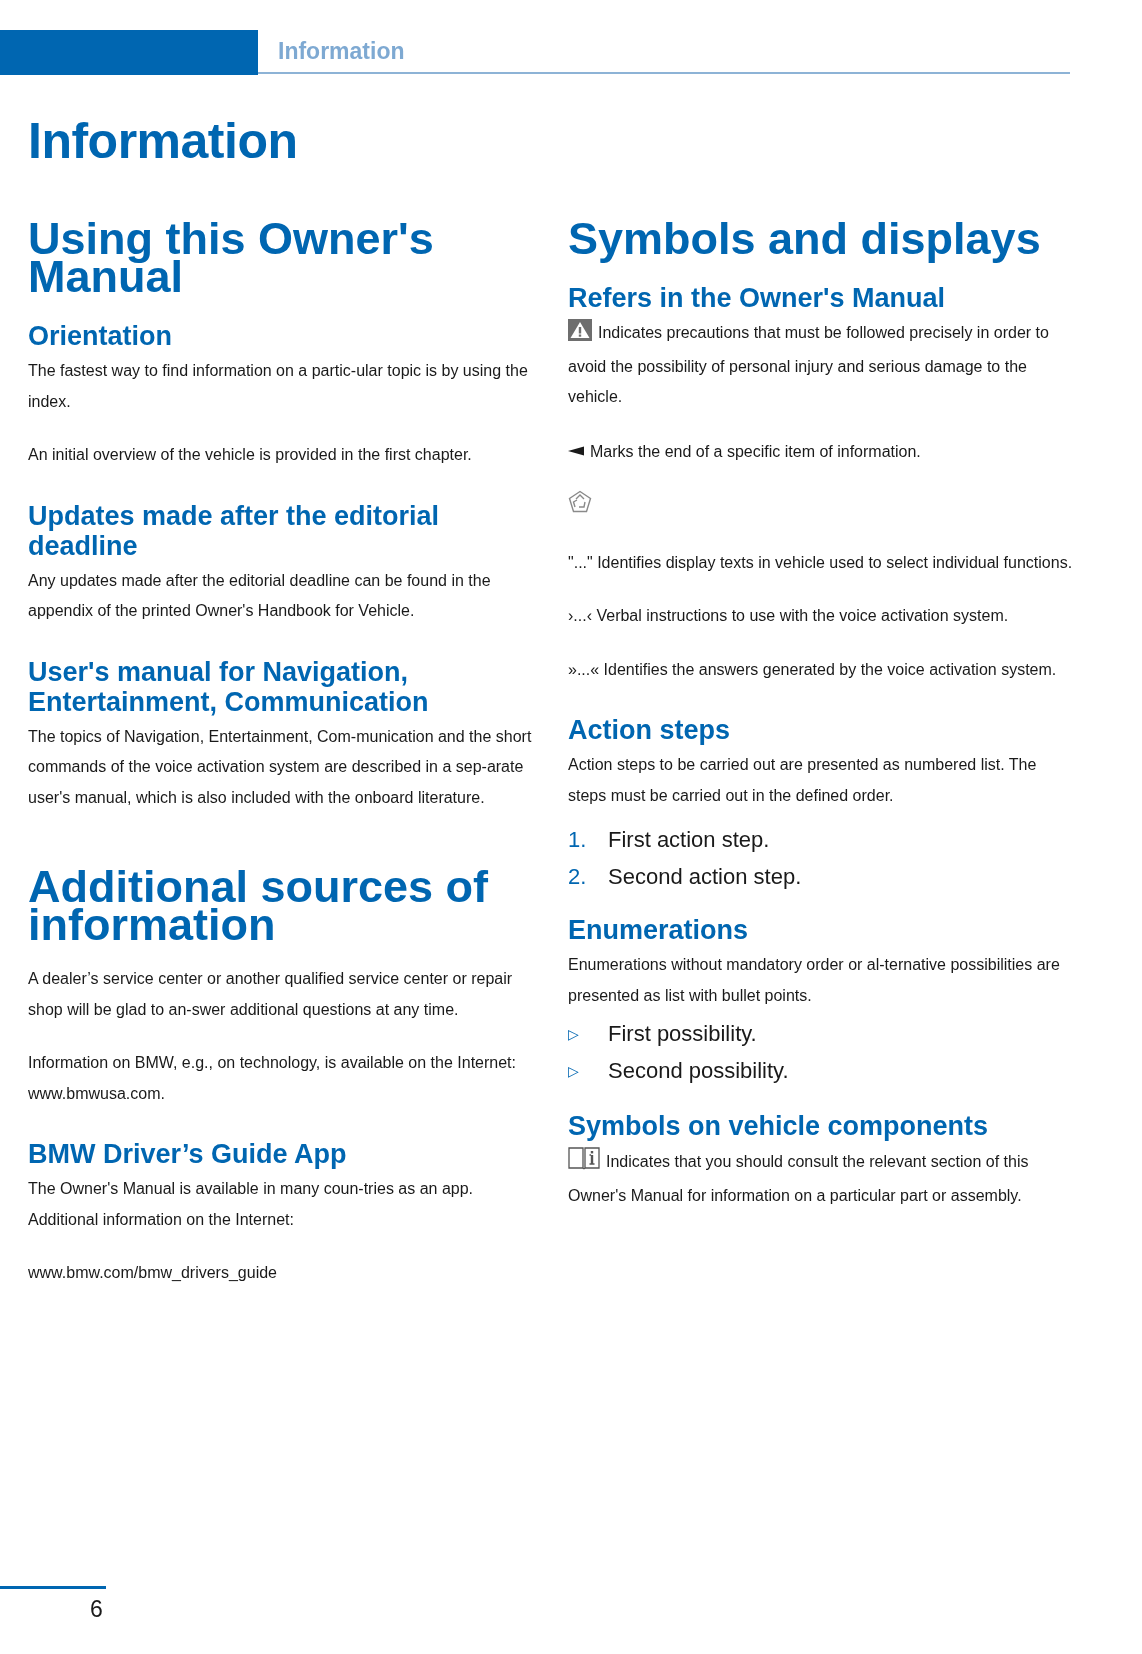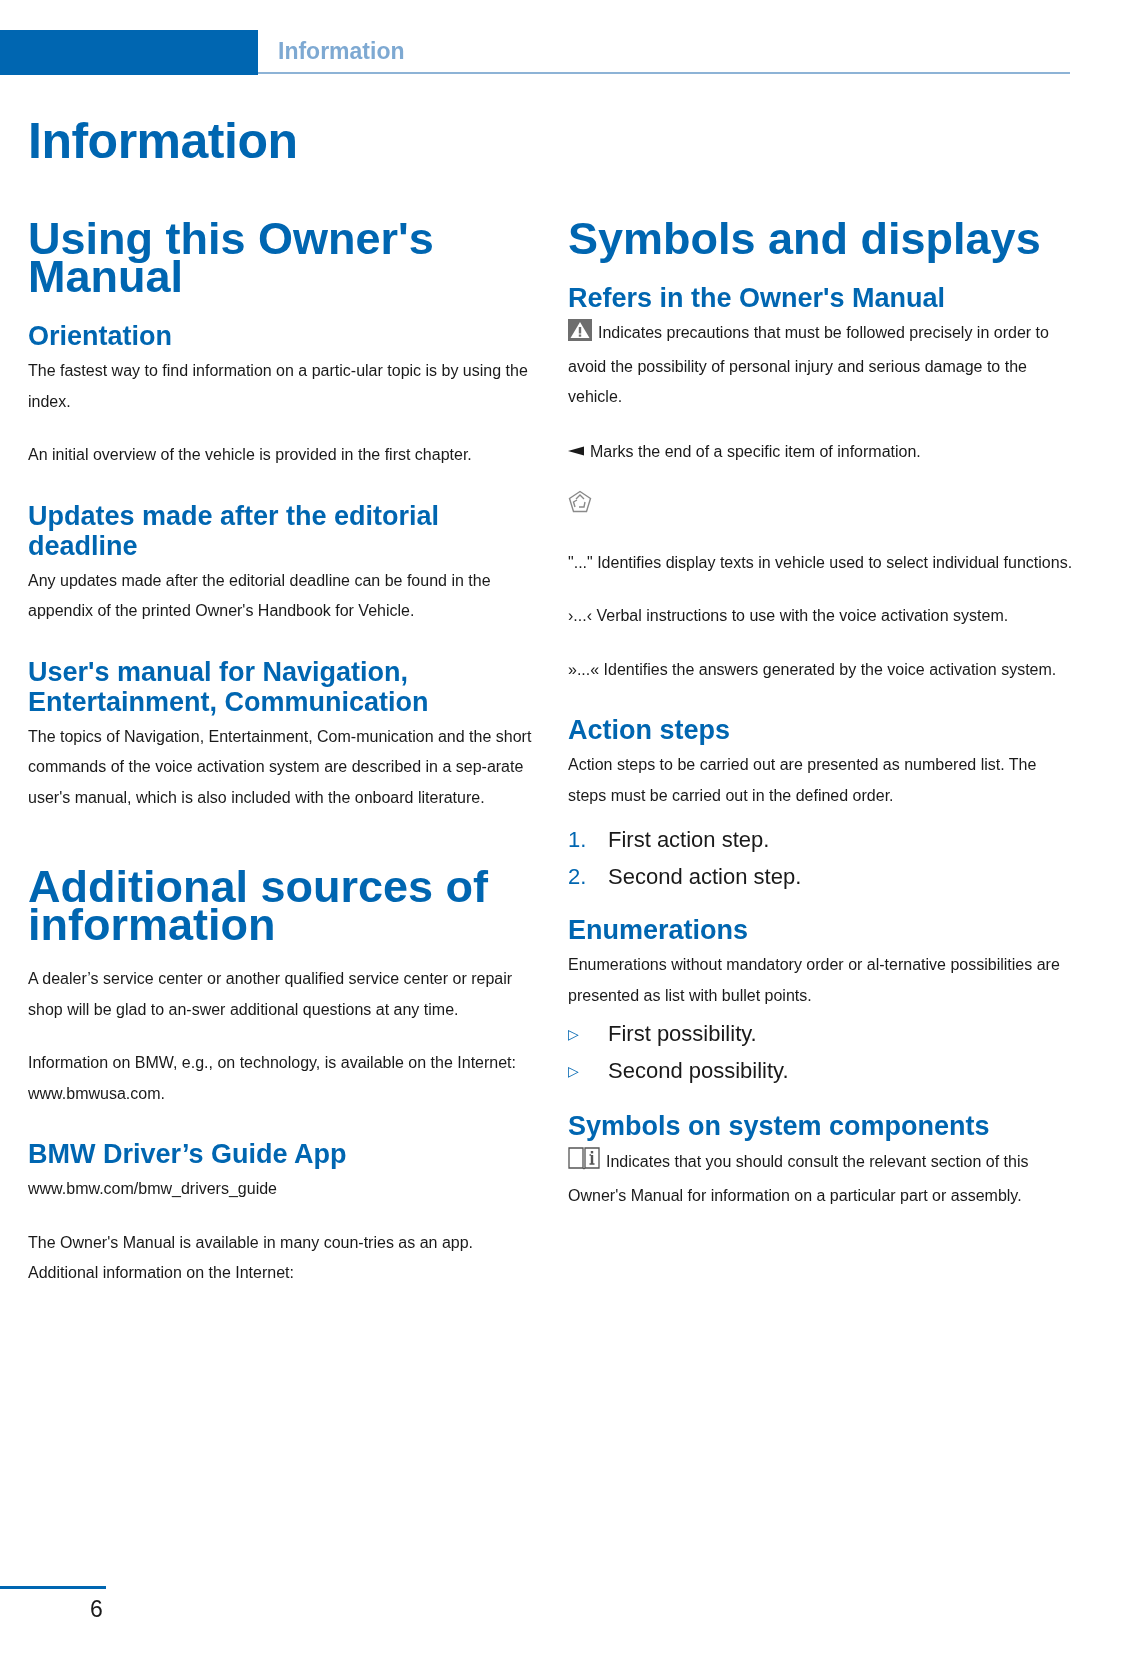--- a/index.html
+++ b/index.html
@@ -66,22 +66,22 @@
 
   <div class="gap-big"></div>
   <h2>Additional sources of information</h2>
   <div class="gap-h2-p"></div>
   <p>A dealer’s service center or another qualified service center or repair shop will be glad to an-swer additional questions at any time.</p>
   <p>Information on BMW, e.g., on technology, is available on the Internet: www.bmwusa.com.</p>
 
   <div class="gap-section"></div>
   <h3>BMW Driver’s Guide App</h3>
   <div class="gap-h3-p"></div>
+  <p>The Owner's Manual is available in many coun-tries as an app. Additional information on the Internet:</p>
   <p>www.bmw.com/bmw_drivers_guide</p>
-  <p>The Owner's Manual is available in many coun-tries as an app. Additional information on the Internet:</p>
 </div>
 
 <div class="col col-right">
   <h2>Symbols and displays</h2>
   <div class="gap-h2-h3"></div>
 
   <h3>Refers in the Owner's Manual</h3>
   <div class="gap-h3-p"></div>
 
   <p>
@@ -153,21 +153,21 @@
       <span class="tri">▷</span>
       <span>First possibility.</span>
     </li>
     <li>
       <span class="tri">▷</span>
       <span>Second possibility.</span>
     </li>
   </ul>
 
   <div style="height:18px"></div>
-  <h3>Symbols on system components</h3>
+  <h3>Symbols on vehicle components</h3>
   <div class="gap-h3-p"></div>
   <p>
     <span class="sym">
       <svg width="32" height="24" viewBox="0 0 32 24" fill="none" stroke="#555" stroke-width="1.3">
         <path d="M1 2 L15 2 L15 22 L1 22 Z"></path>
         <path d="M17 2 L31 2 L31 22 L17 22 Z"></path>
         <path d="M15 22 Q16 23.5 17 22"></path>
         <rect x="22.8" y="9" width="2.4" height="9" fill="#555" stroke="none"></rect>
         <rect x="22.8" y="5" width="2.4" height="2.4" fill="#555" stroke="none"></rect>
         <path d="M21.5 9 L23 9 M21.5 18 L26.5 18"></path>

